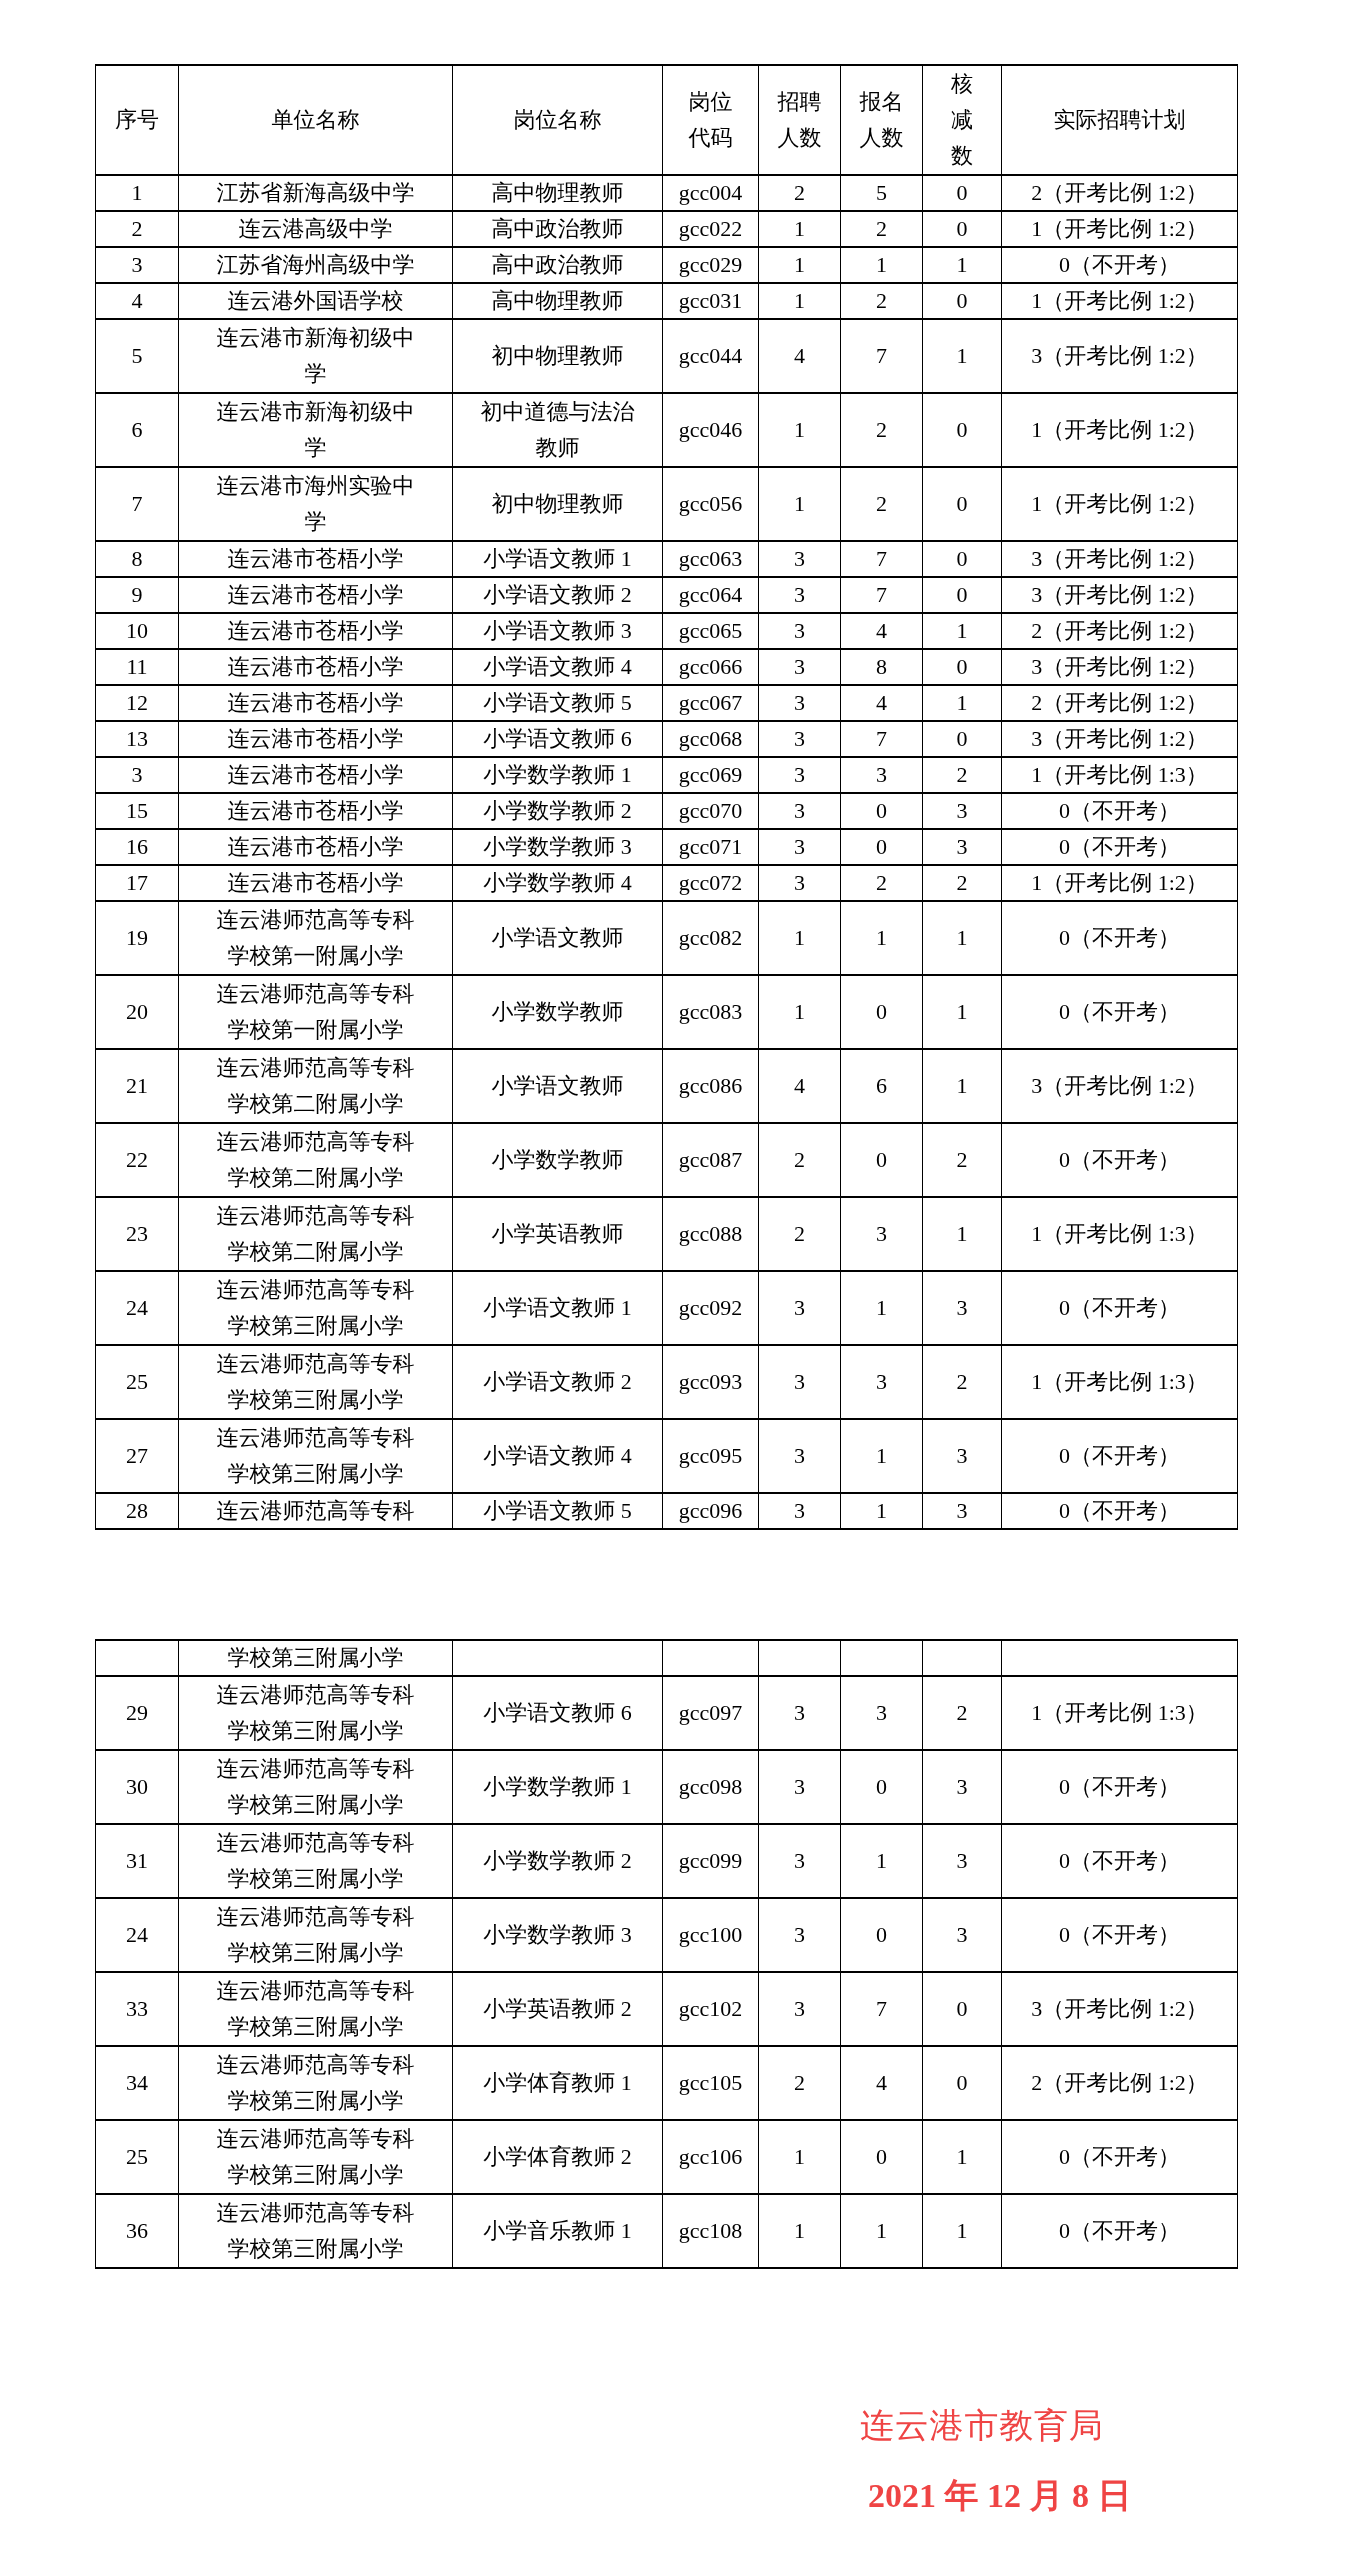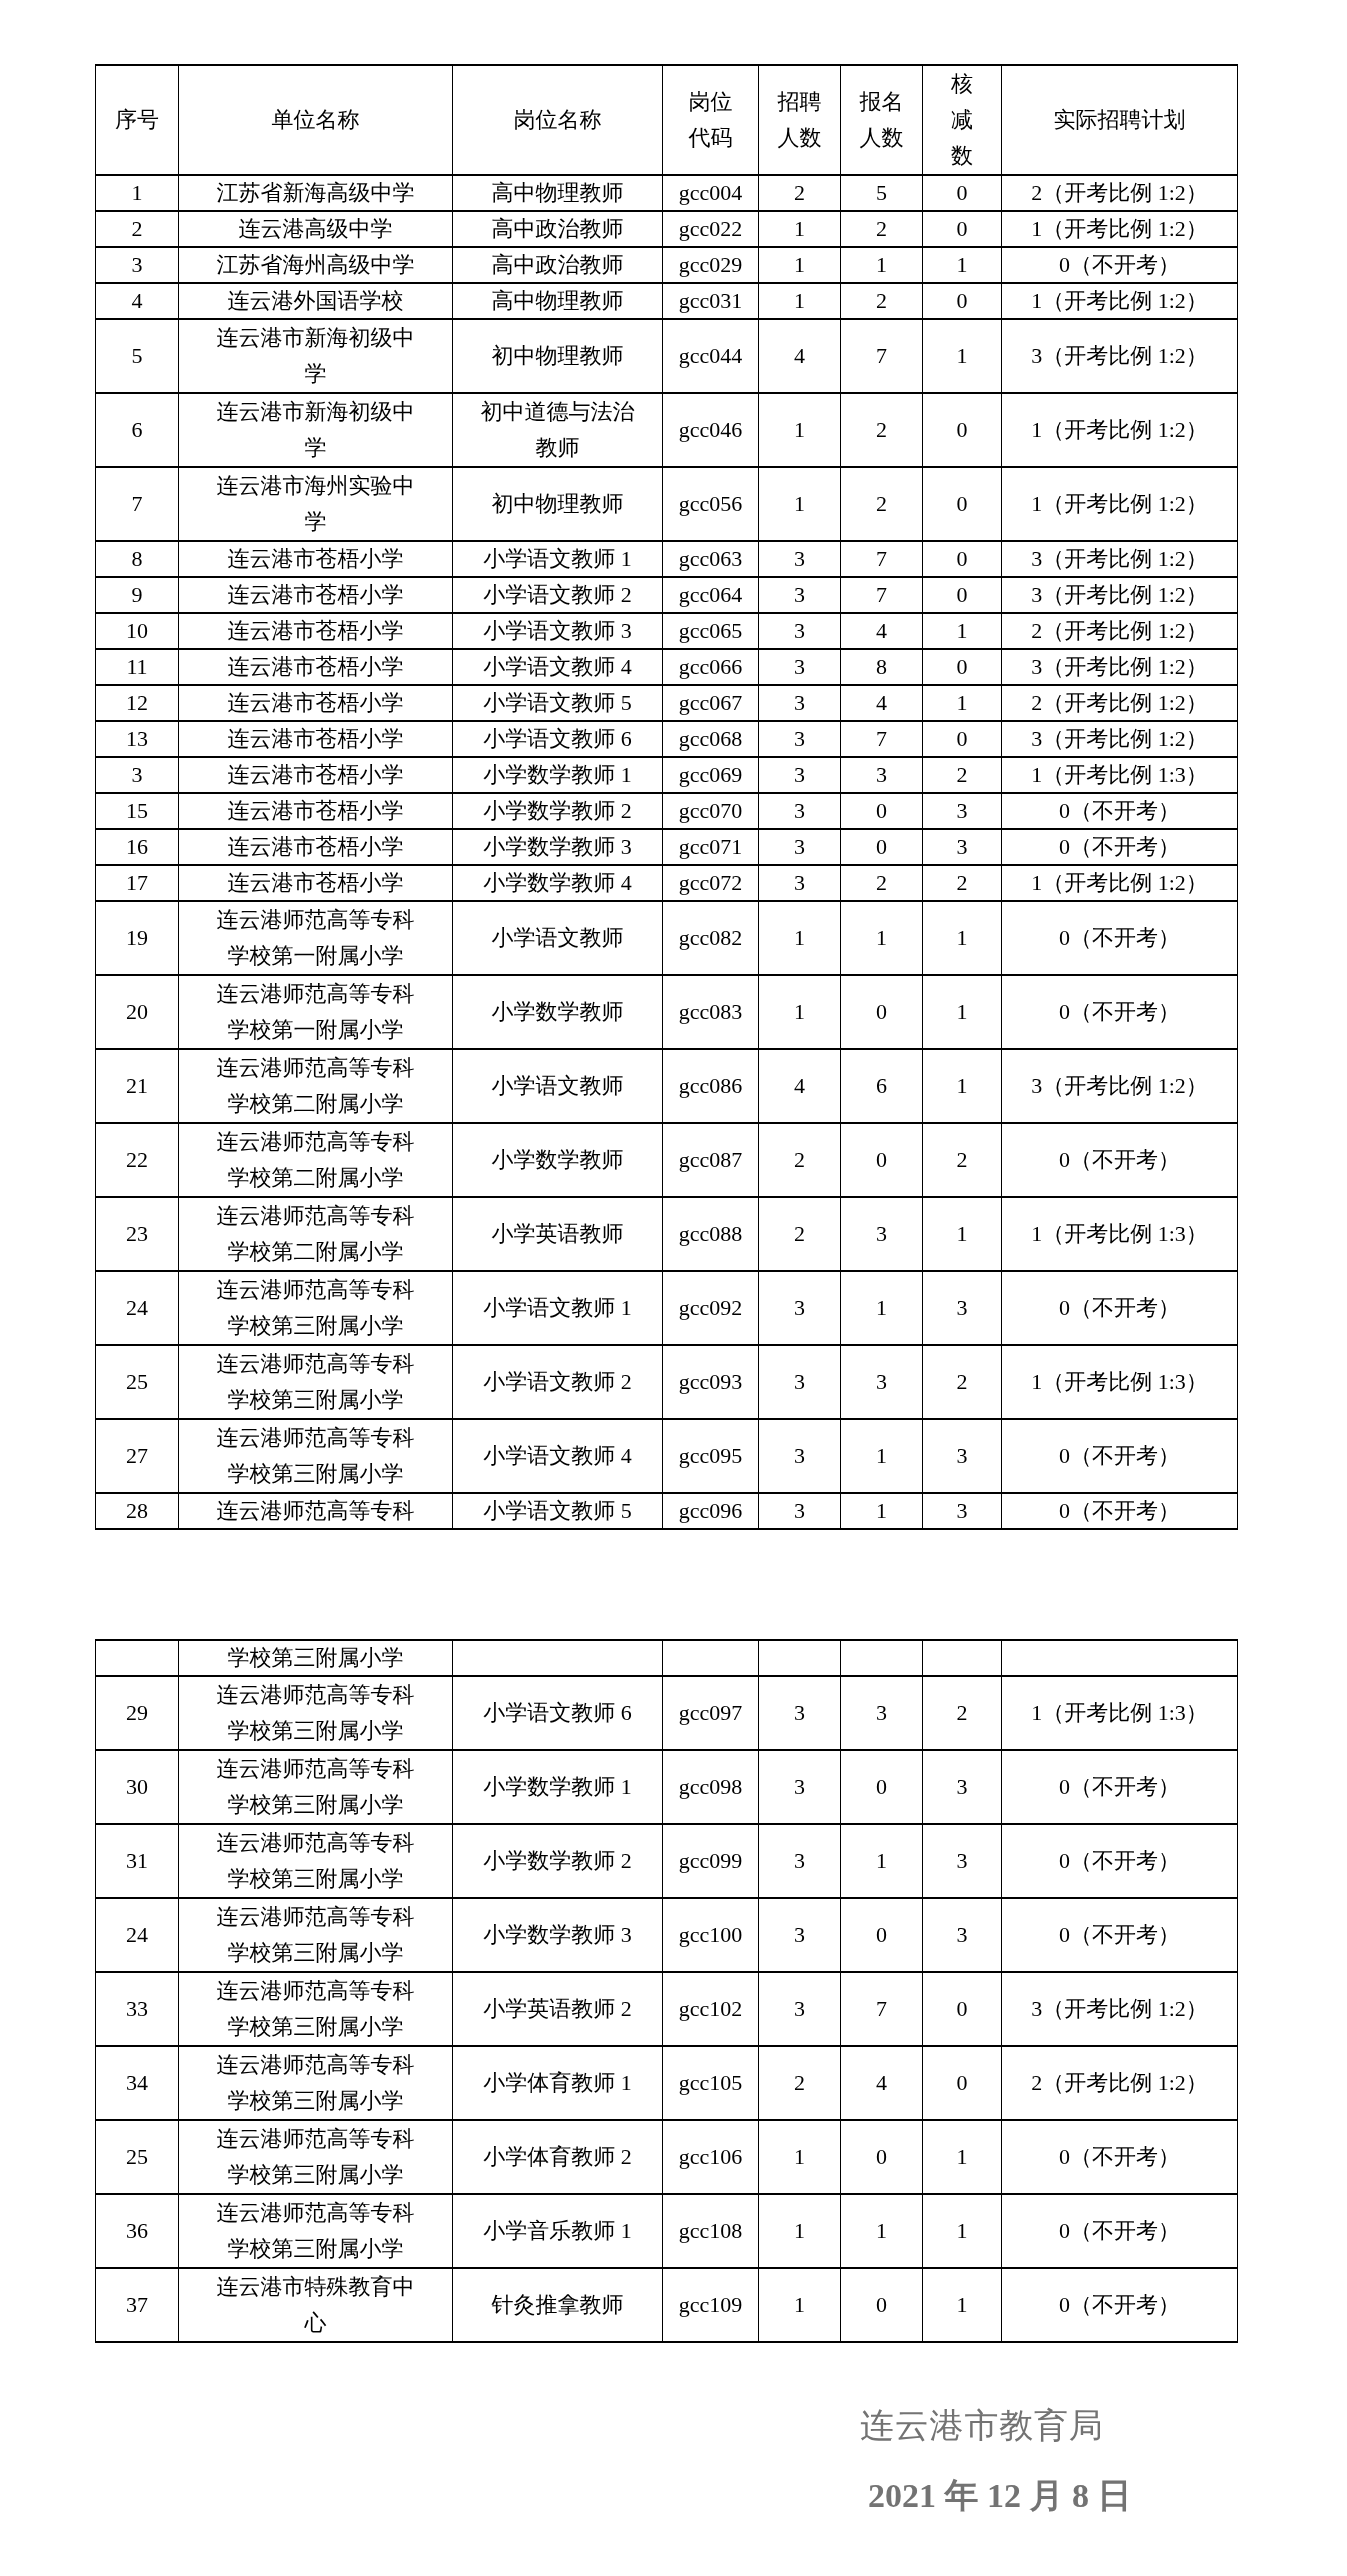--- a/index.html
+++ b/index.html
@@ -50,21 +50,21 @@
   }
   .doc-table tr.row-m td {
     height: 69px;
     line-height: 36px;
   }
   .signature {
     position: absolute;
     font-size: 34px;
     line-height: 37px;
     white-space: nowrap;
-    color: #737373;
+    color: #ef4444;
   }
   #sig-org {
     left: 860px;
     top: 2407px;
     letter-spacing: 0.8px;
   }
   #sig-date {
     left: 868px;
     top: 2477px;
     font-weight: bold;
@@ -481,30 +481,19 @@
         <td>36</td>
         <td>连云港师范高等专科
 学校第三附属小学</td>
         <td>小学音乐教师 1</td>
         <td>gcc108</td>
         <td>1</td>
         <td>1</td>
         <td>1</td>
         <td>0（不开考）</td>
       </tr>
-      <tr class="row-m">
-        <td>37</td>
-        <td>连云港市特殊教育中
-心</td>
-        <td>针灸推拿教师</td>
-        <td>gcc109</td>
-        <td>1</td>
-        <td>0</td>
-        <td>1</td>
-        <td>0（不开考）</td>
-      </tr>
     </tbody>
 </table>
 
 <div id="sig-org" class="signature">连云港市教育局</div>
 
 <div id="sig-date" class="signature">2021 年 12 月 8 日</div>
 
 
 </body></html>

